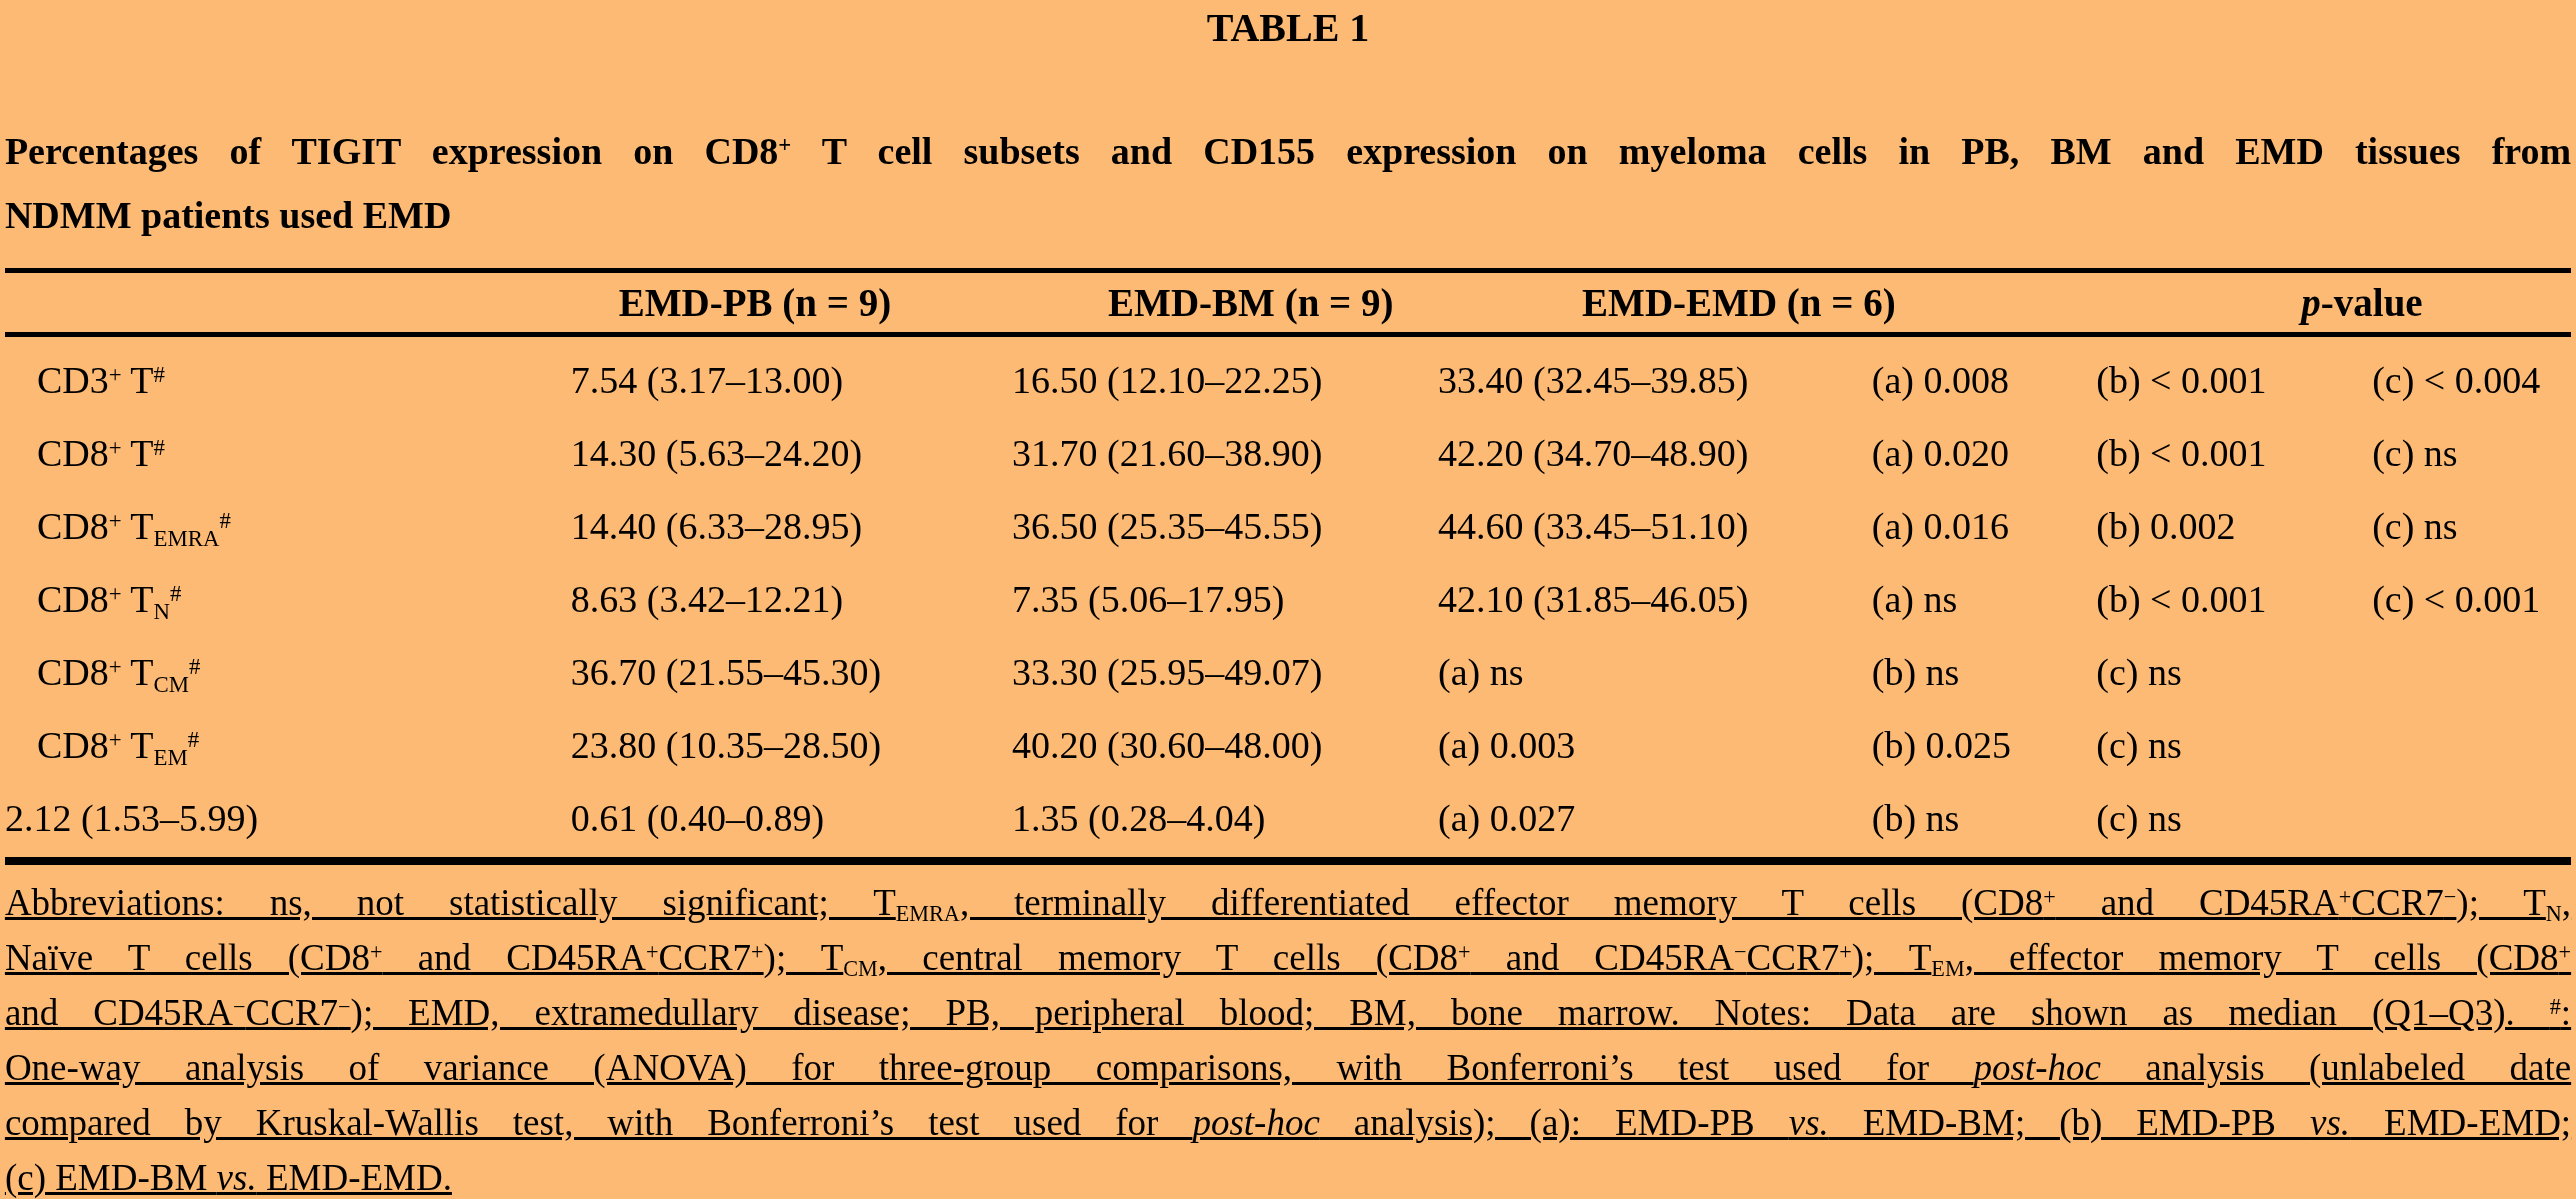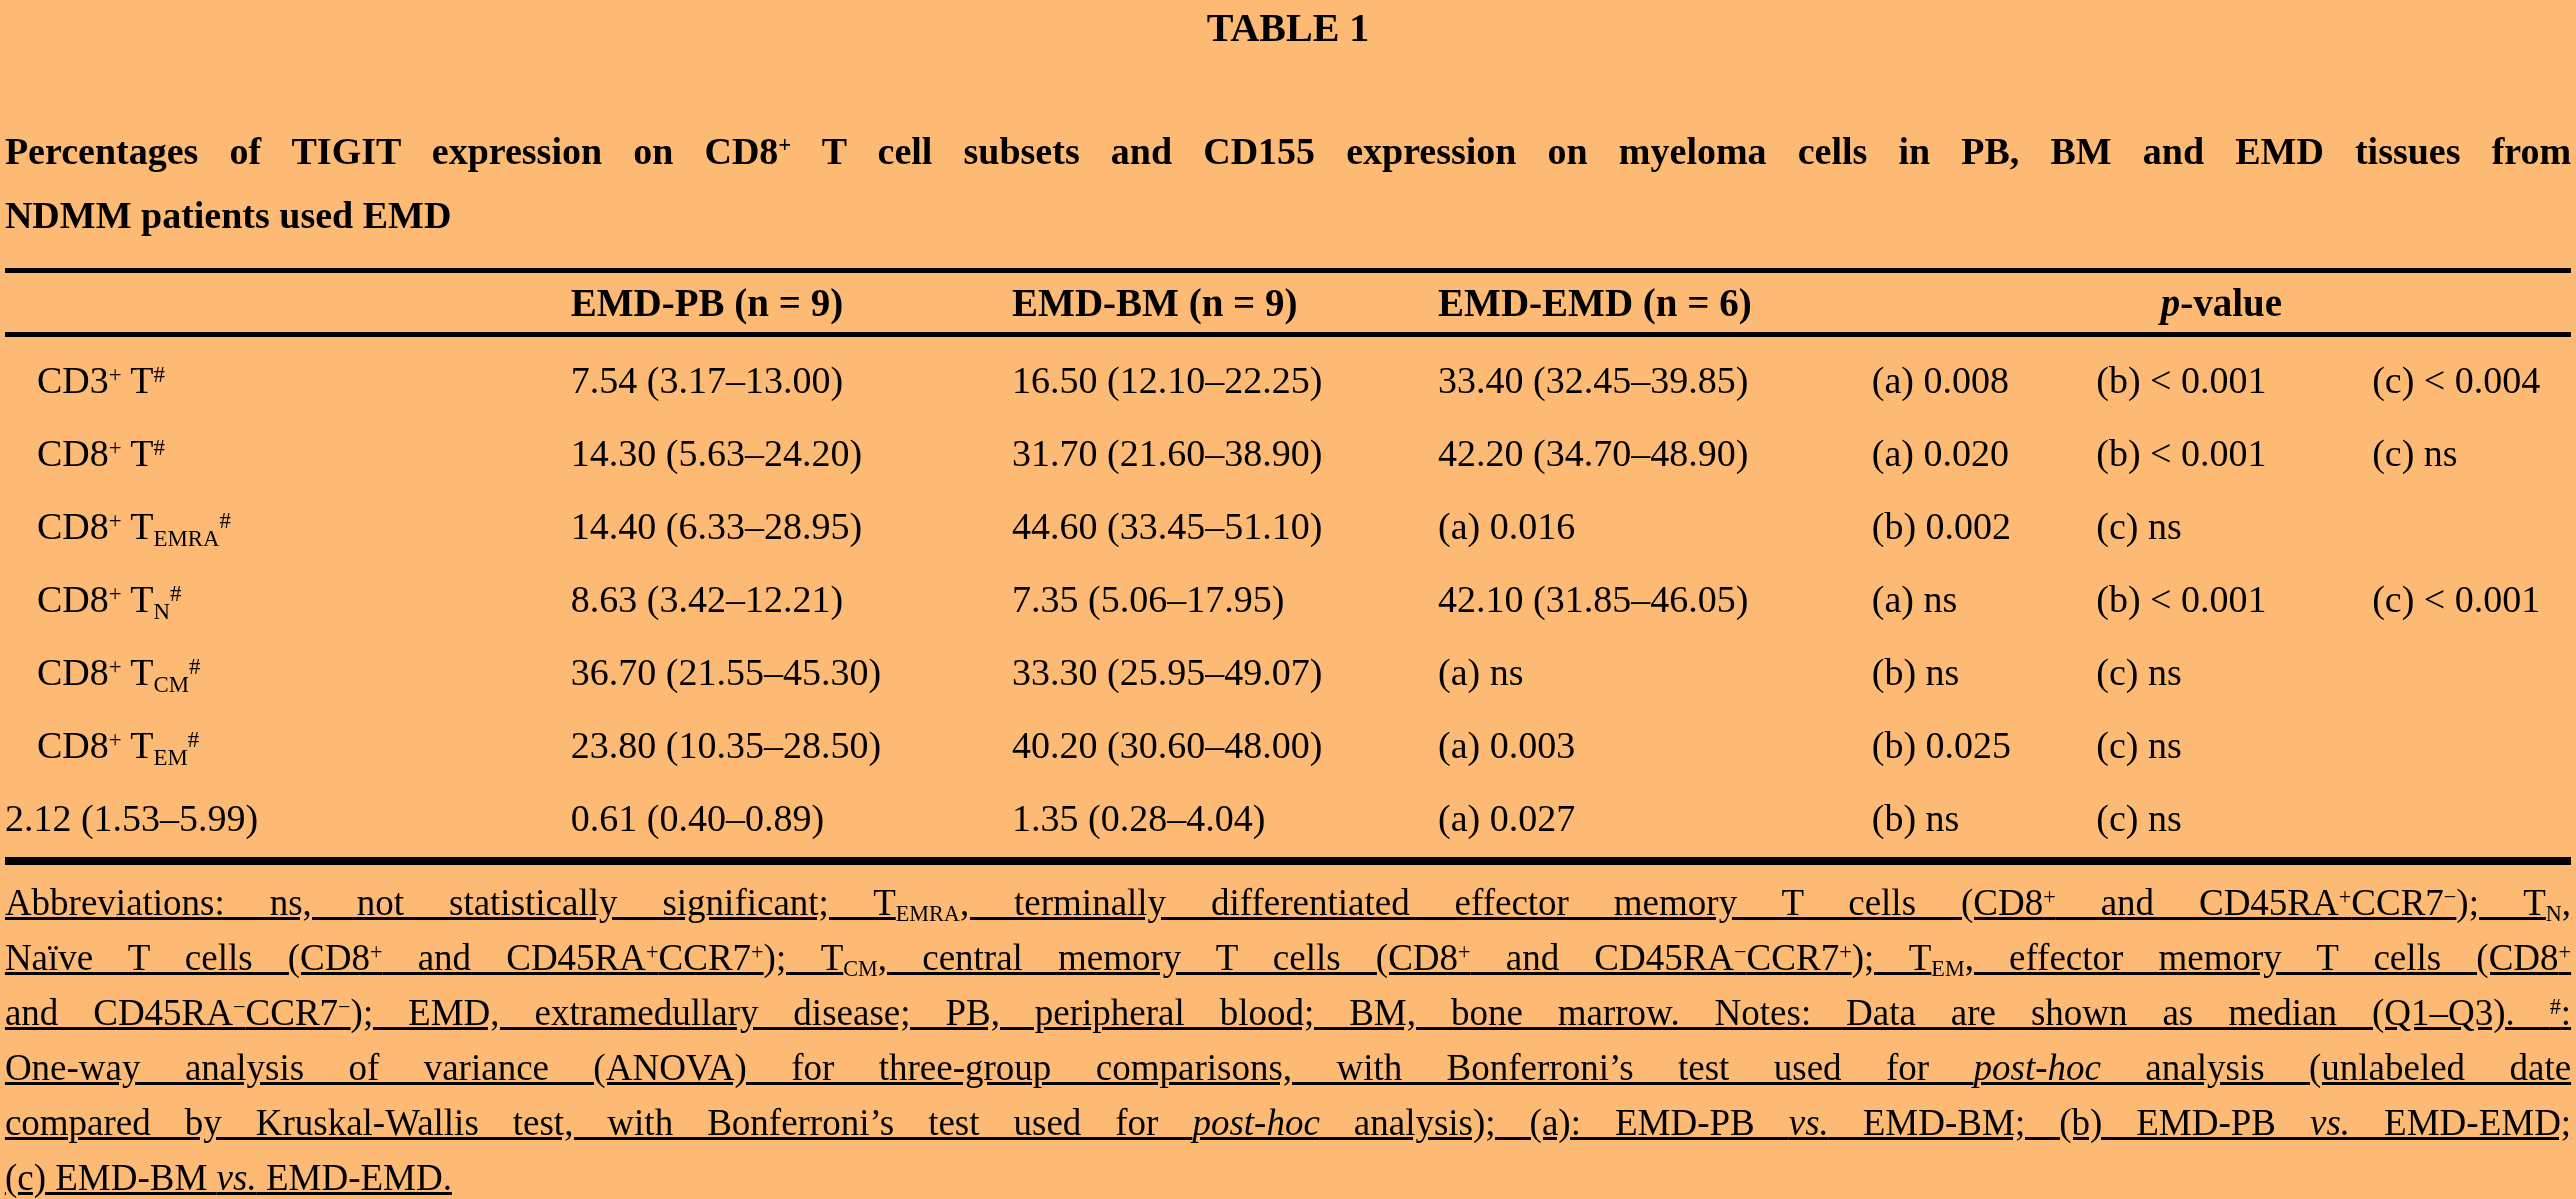--- a/index.html
+++ b/index.html
@@ -31,20 +31,21 @@
   .tr {
     display: grid;
     grid-template-columns: 22.05% 17.2% 16.6% 16.9% 8.75% 10.75% 1fr;
     align-items: center;
   }
   .tr.head {
     height: 59px;
     border-bottom: 5.5px solid #000;
     font-weight: bold;
     font-size: 39px;
+    gap: 48px;
   }
   .tbody { padding: 7.3px 0 2.4px 0; }
   .tbody .tr { height: 73px; font-size: 38px; }
   .td { white-space: nowrap; }
   .td.label { padding-left: 32px; }
   .th.pv { grid-column: 5 / 8; text-align: center; }
   .footnotes { margin-top: 9.8px; font-size: 37px; }
   .fl { line-height: 55px; text-decoration: underline; }
   .sup { font-size: 60%; line-height: 0; position: relative; top: -0.52em; }
   .sub { font-size: 60%; line-height: 0; position: relative; top: 0.28em; }
@@ -89,20 +90,21 @@
         <div class="td">31.70 (21.60–38.90)</div>
         <div class="td">42.20 (34.70–48.90)</div>
         <div class="td">(a) 0.020</div>
         <div class="td">(b) &lt; 0.001</div>
         <div class="td">(c) ns</div>
       </div>
 
       <div class="tr">
         <div class="td label"><span>CD8</span><span class="sup">+</span><span> T</span><span class="sub">EMRA</span><span class="sup">#</span></div>
         <div class="td">14.40 (6.33–28.95)</div>
+        <div class="td">36.50 (25.35–45.55)</div>
         <div class="td">44.60 (33.45–51.10)</div>
         <div class="td">(a) 0.016</div>
         <div class="td">(b) 0.002</div>
         <div class="td">(c) ns</div>
       </div>
 
       <div class="tr">
         <div class="td label"><span>CD8</span><span class="sup">+</span><span> T</span><span class="sub">N</span><span class="sup">#</span></div>
         <div class="td">8.63 (3.42–12.21)</div>
         <div class="td">7.35 (5.06–17.95)</div>

